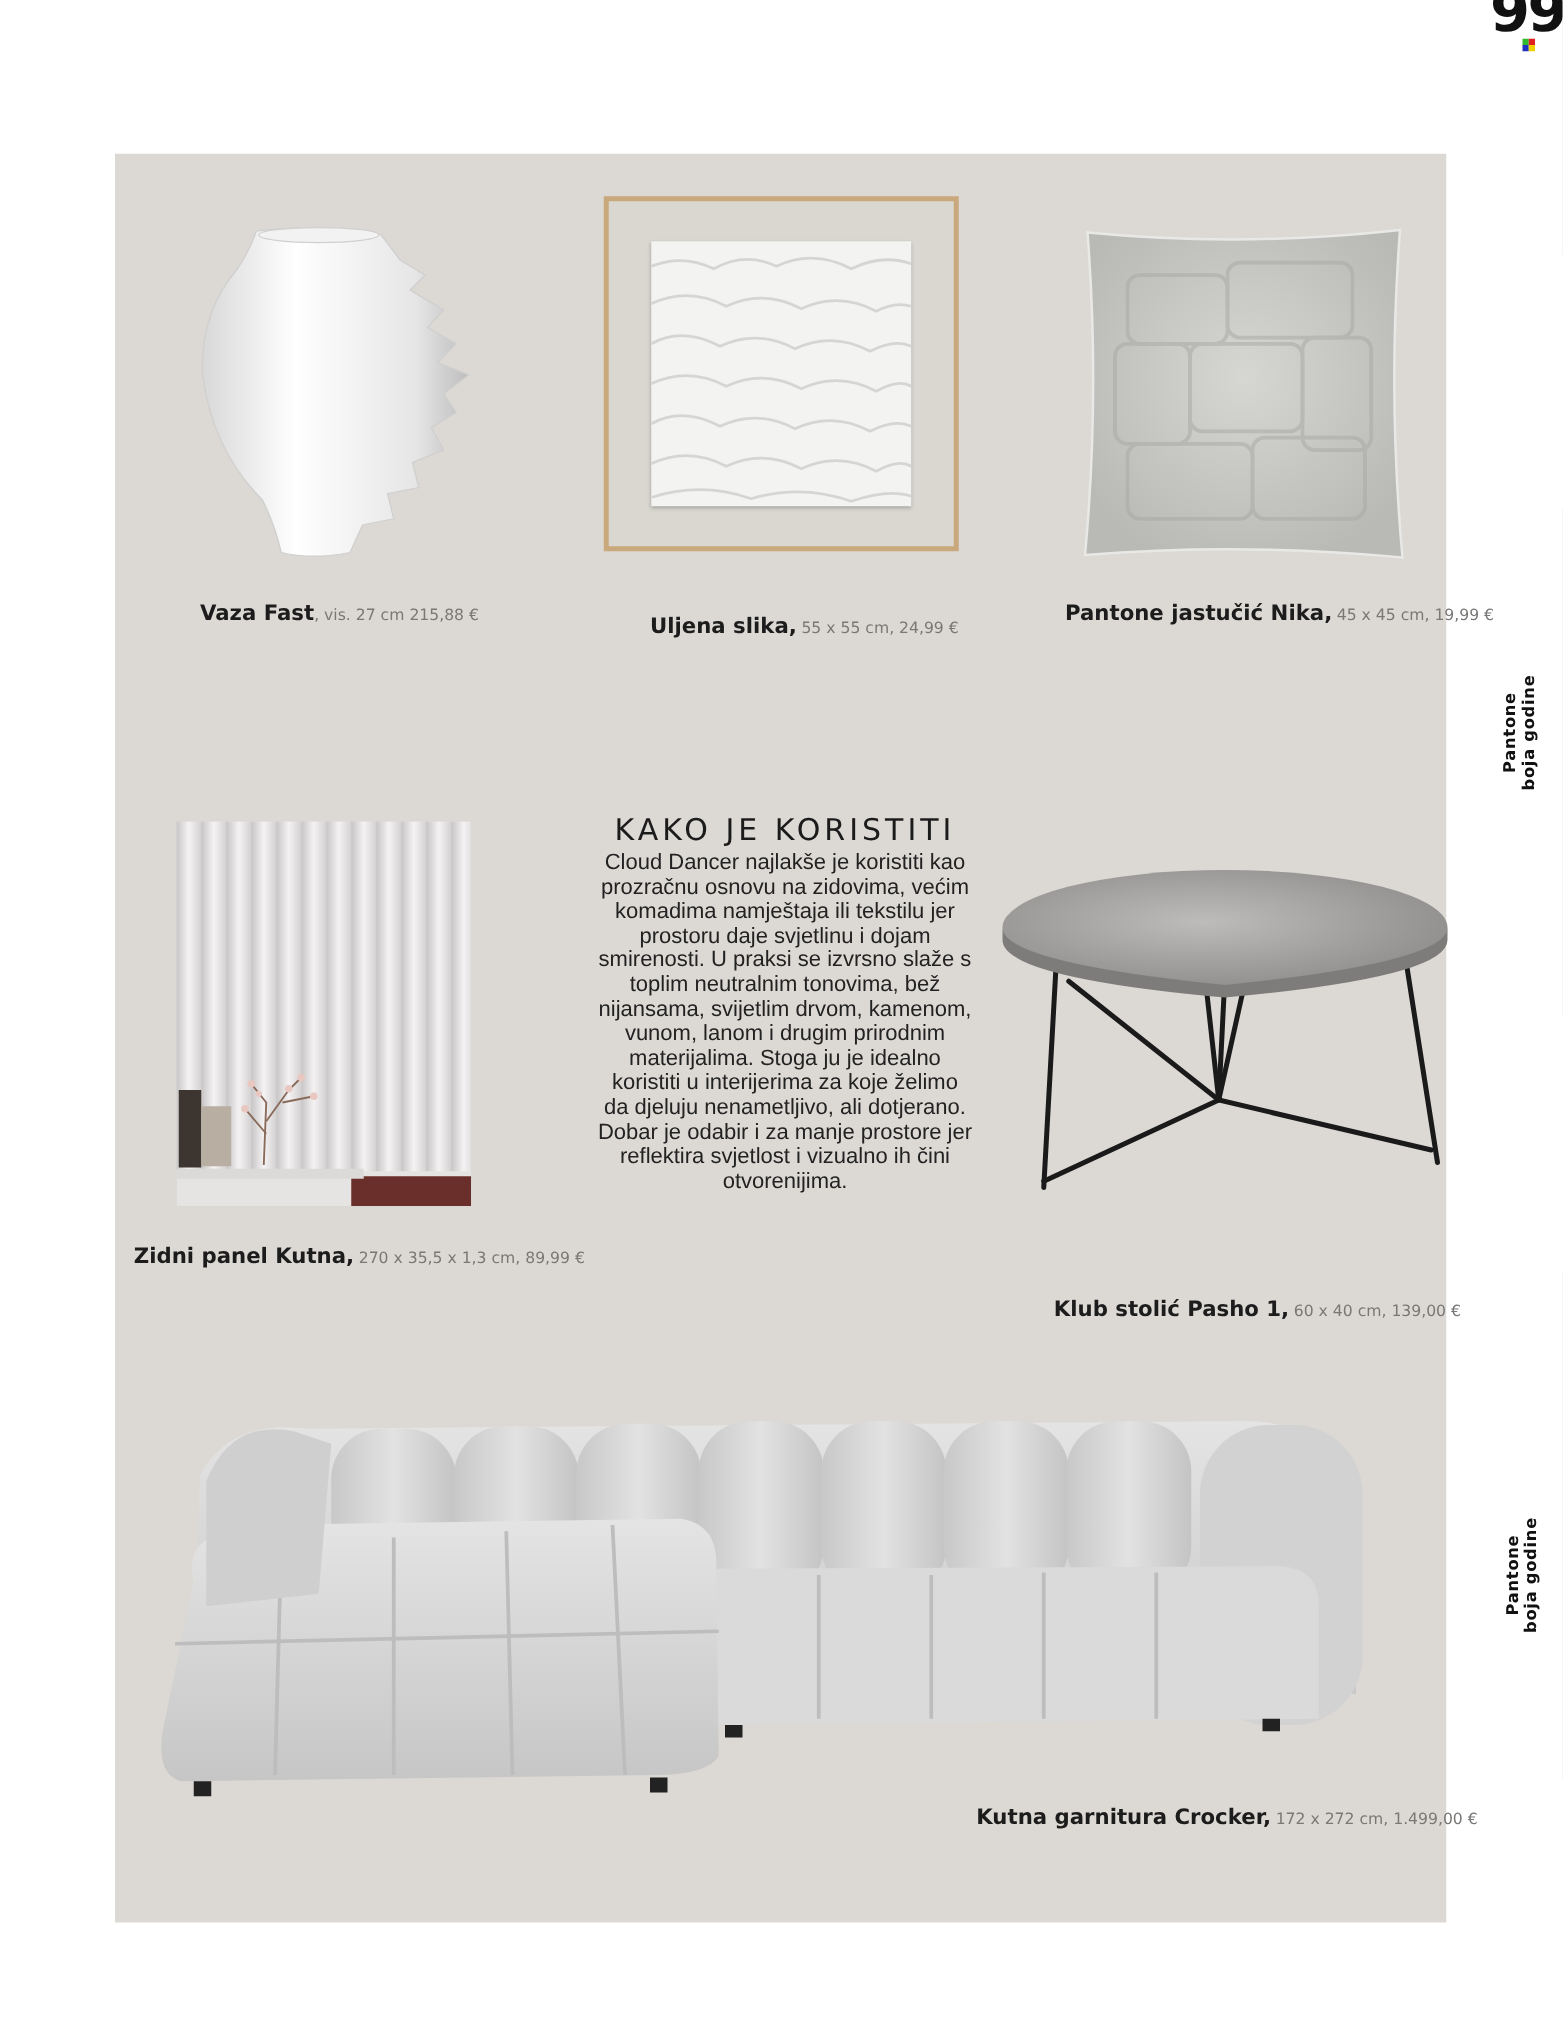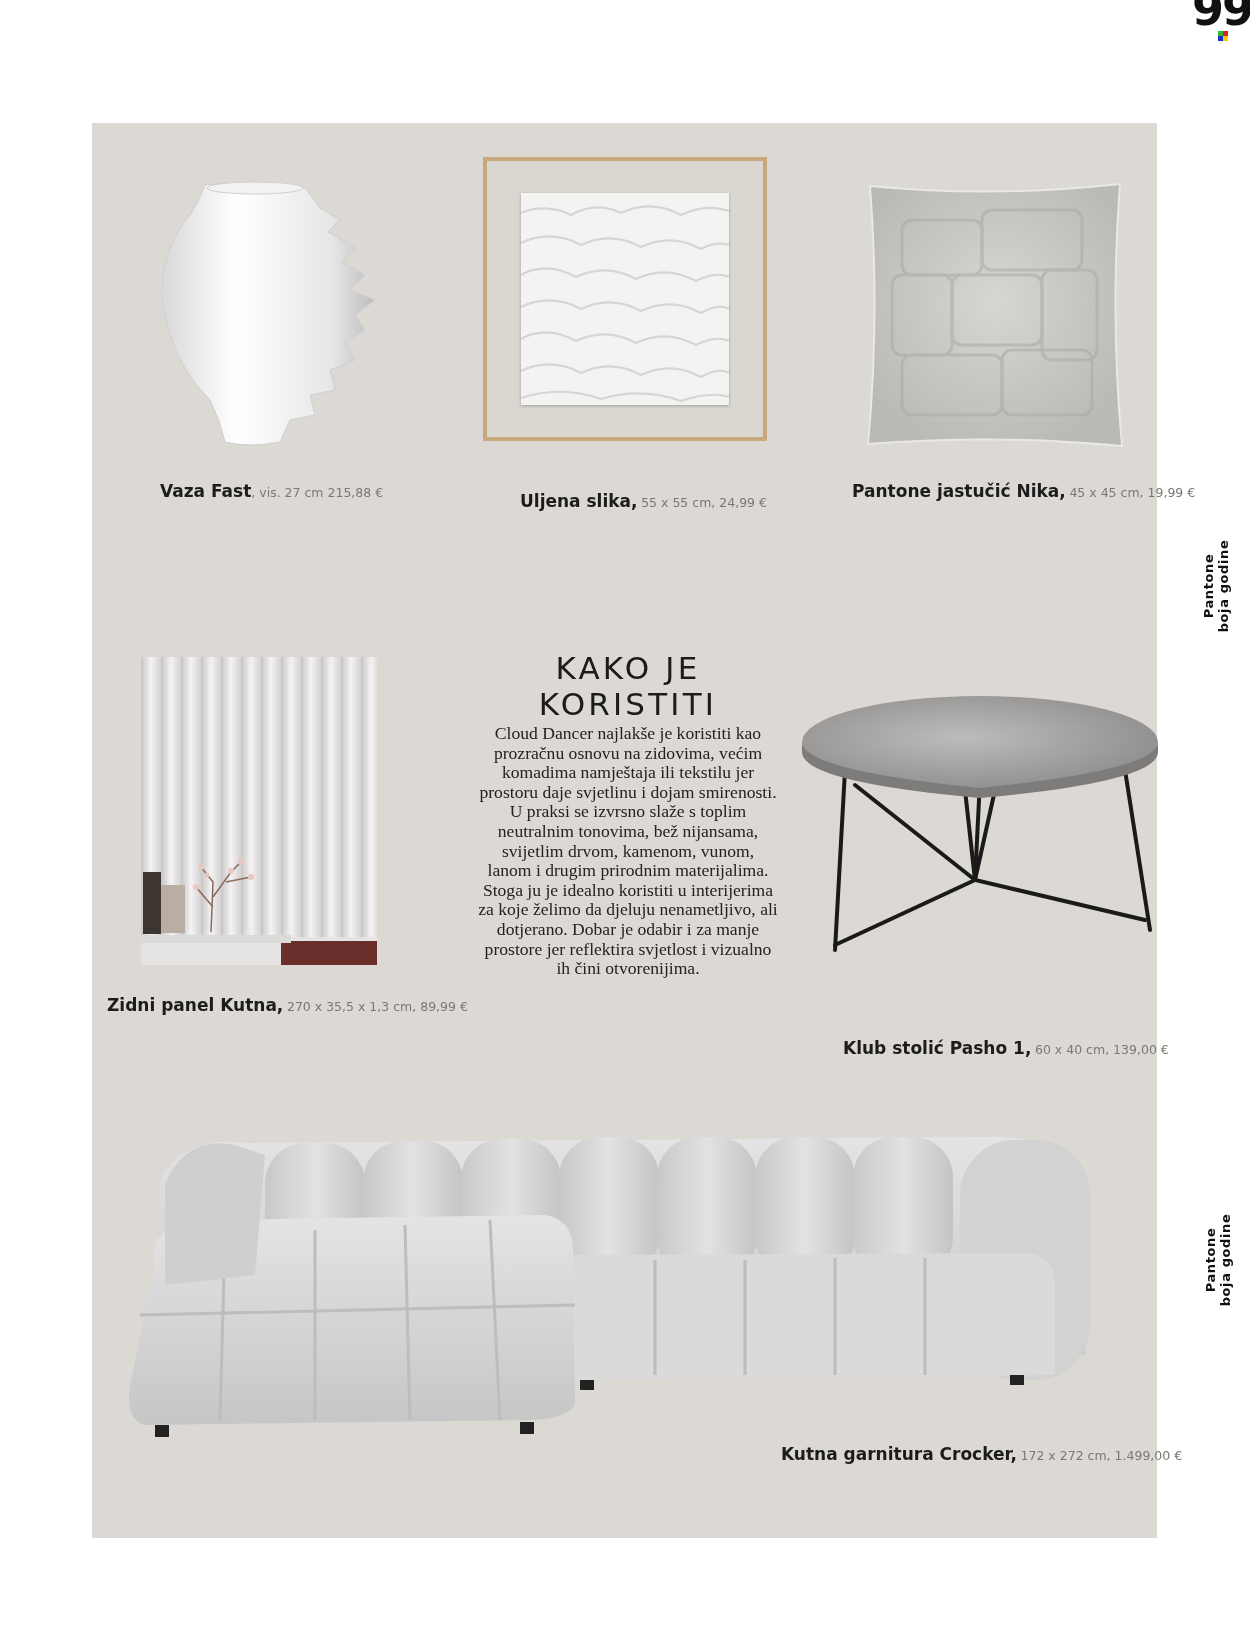--- a/index.html
+++ b/index.html
@@ -28,22 +28,22 @@
   
   .pillow { left:862px; top:180px; width:265px; height:270px; }
   
   .wallpanel { left:141px; top:657px; width:236px; height:308px; overflow:hidden; }
   
   .table { left:795px; top:690px; width:365px; height:270px; }
   
   .sofa { left:125px; top:1125px; width:1000px; height:345px; }
 
   .article { position:absolute; left:478px; top:650px; width:300px; text-align:center; }
-  .article h2 { margin:0 0 2px 0; font-family:"DejaVu Sans", sans-serif; font-weight:normal; font-size:31px; letter-spacing:3.2px; color:#1b1b1b; }
-  .article p { margin:0; font-family:Liberation Serif, serif; font-size:17.6px; line-height:19.6px; color:#222; }
+  .article h2 { margin:0 0 2px 0; font-family:"DejaVu Sans", sans-serif; font-weight:normal; font-size:24px; letter-spacing:3.2px; color:#1b1b1b; }
+  .article p { margin:0; font-family:Liberation Sans, sans-serif; font-size:17.6px; line-height:19.6px; color:#222; }
 </style>
 </head>
 <body>
 
 <div class="page-number">99</div>
 <div class="color-mark">
   <span style="background:#2eb82e"></span>
     <span style="background:#e02020"></span>
   <span style="background:#2030c0"></span>
     <span style="background:#f0d000"></span>

